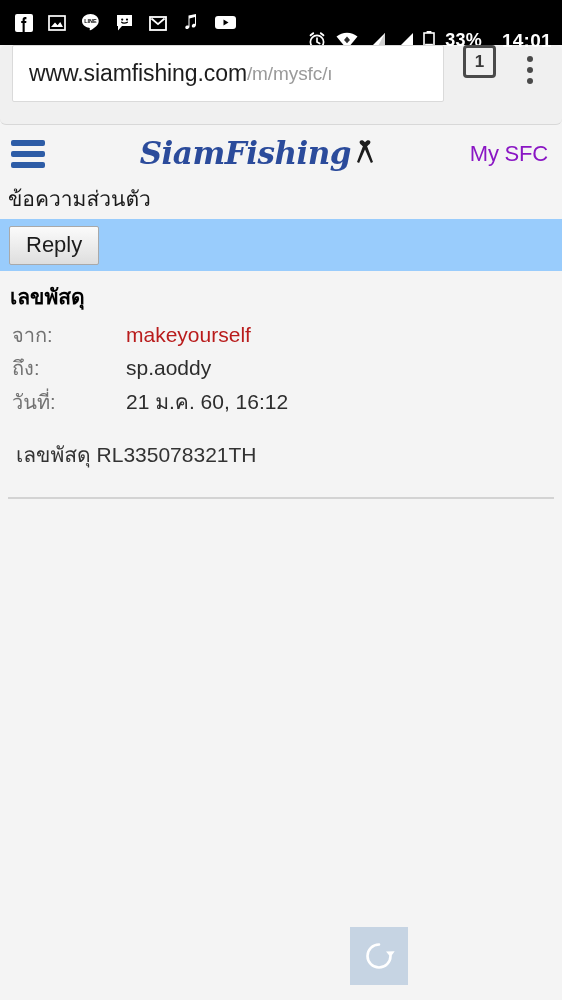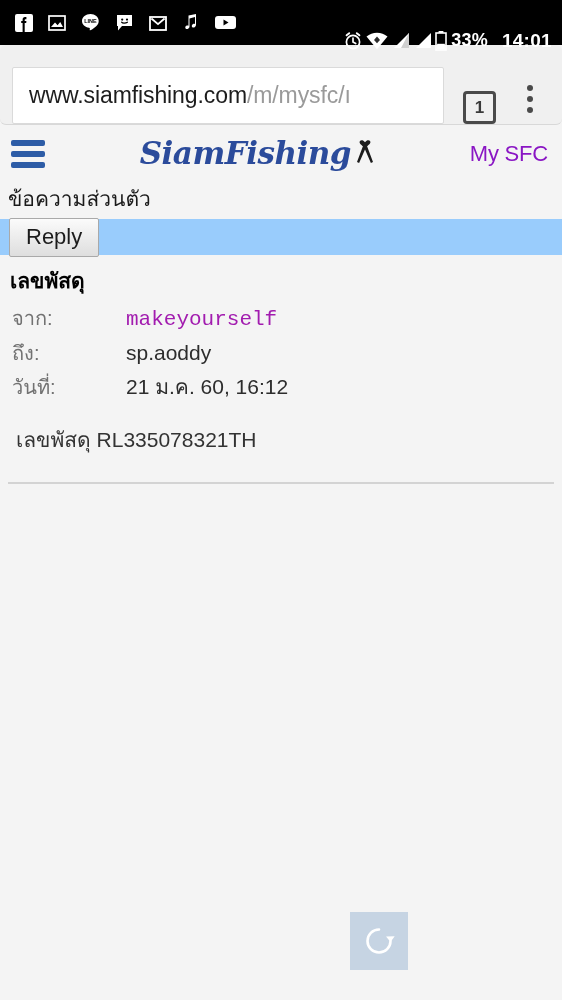--- a/index.html
+++ b/index.html
@@ -22,21 +22,21 @@
   }
   .status-left {
     display: flex;
     align-items: center;
     gap: 13px;
     flex: 1;
   }
   .status-right {
     display: flex;
     align-items: center;
-    gap: 1px;
+    gap: 7px;
     margin-top: 36px;
   }
   .sicon { display: flex; align-items: center; justify-content: center; }
   .sicon svg { display: block; }
   .status-pct {
     font-size: 18px;
     font-weight: bold;
     letter-spacing: .2px;
     margin-left: 2px;
   }
@@ -45,21 +45,21 @@
     font-weight: bold;
     margin-left: 13px;
     letter-spacing: .3px;
   }
 
   
   .browser-bar {
     height: 80px;
     background: #f0f0f0;
     display: flex;
-    align-items: flex-end;
+    align-items: flex-start;
     padding: 0 10px 0 12px;
     border-bottom: 1px solid #d8d8d8;
     border-radius: 6px;
   }
   .omnibox {
     flex: 1;
     height: 57px;
     background: #ffffff;
     border: 1px solid #dadada;
     border-radius: 2px;
@@ -68,21 +68,21 @@
     padding: 0 16px;
     overflow: hidden;
     white-space: nowrap;
   }
   .url-host {
     font-size: 23px;
     color: #1d1d1d;
     letter-spacing: -0.1px;
   }
   .url-path {
-    font-size: 23px;
+    font-size: 19px;
     color: #9a9a9a;
     letter-spacing: -0.1px;
   }
   .tab-count {
     width: 33px;
     height: 33px;
     margin-left: 19px;
     border: 3px solid #4a4a4a;
     border-radius: 4px;
     display: flex;
@@ -164,21 +164,21 @@
     font-weight: normal;
     color: #1a1a1a;
     padding: 3px 0 6px 8px;
     background: #f4f4f4;
     line-height: 1.35;
   }
 
   
   .action-bar {
     background: #99ccfc;
-    height: 36px;
+    height: 52px;
     display: flex;
     align-items: center;
     padding-left: 9px;
   }
   .reply-btn {
     font-family: "Liberation Sans", sans-serif;
     font-size: 22px;
     color: #1c1c1c;
     padding: 5px 16px 7px;
     background: linear-gradient(#fbfbfb, #dedede);
@@ -212,22 +212,21 @@
     flex: 0 0 82px;
     font-size: 20px;
     color: #727272;
     padding-left: 4px;
   }
   .meta-value {
     font-size: 21px;
     color: #2d2d2d;
   }
   .meta-value.link {
-    color: #a21caf;
-    font-family: Liberation Mono, monospace;
+    color: #b91c1c;
   }
   .msg-body {
     font-size: 21px;
     color: #333333;
     padding: 22px 0 0 8px;
     line-height: 1.45;
   }
   .divider {
     margin-top: 26px;
     height: 2px;

